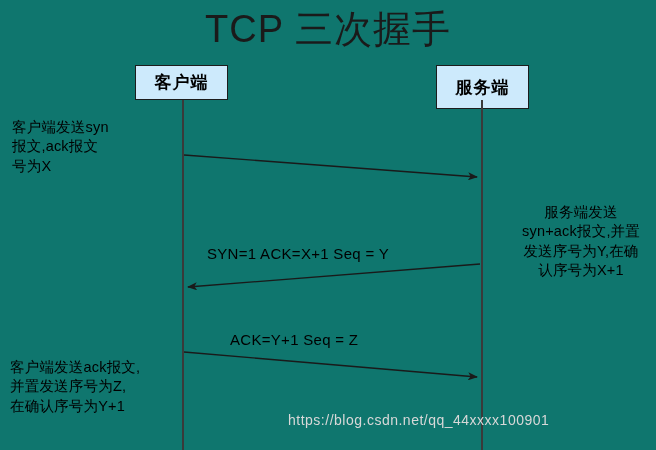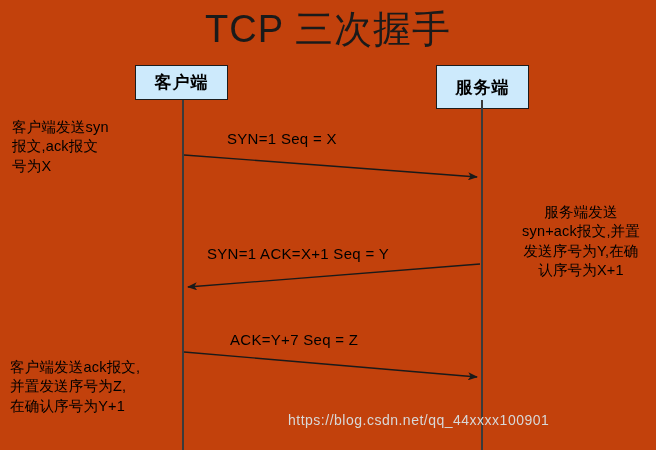--- a/index.html
+++ b/index.html
@@ -8,21 +8,21 @@
     background: #ffffff;
   }
   body {
     font-family: "Liberation Sans", "DejaVu Sans", sans-serif;
     color: #000000;
   }
   #canvas {
     position: relative;
     width: 656px;
     height: 450px;
-    background: #c2410c;
+    background: #0f766e;
     overflow: hidden;
   }
   
   .title {
     position: absolute;
     left: 0;
     top: 4px;
     width: 656px;
     text-align: center;
     font-size: 38px;
@@ -138,23 +138,22 @@
       </marker>
     </defs>
 
     <line x1="184" y1="155" x2="477" y2="177" stroke="#1a1a1a" stroke-width="1.3" marker-end="url(#arrowhead-right)"></line>
 
     <line x1="480" y1="264" x2="188" y2="287" stroke="#1a1a1a" stroke-width="1.3" marker-end="url(#arrowhead-left)"></line>
 
     <line x1="184" y1="352" x2="477" y2="377" stroke="#1a1a1a" stroke-width="1.3" marker-end="url(#arrowhead-right)"></line>
   </svg>
 
-  <div class="msg-label" id="msg-label-1">SYN=1  Seq = X</div>
   <div class="msg-label" id="msg-label-2">SYN=1  ACK=X+1 Seq = Y</div>
-  <div class="msg-label" id="msg-label-3">ACK=Y+7 Seq = Z</div>
+  <div class="msg-label" id="msg-label-3">ACK=Y+1 Seq = Z</div>
 
   <div class="note" id="note-client-syn">客户端发送syn
 报文,ack报文
 号为X</div>
   <div class="note" id="note-server-synack">服务端发送
 syn+ack报文,并置
 发送序号为Y,在确
 认序号为X+1</div>
   <div class="note" id="note-client-ack">客户端发送ack报文,
 并置发送序号为Z,

